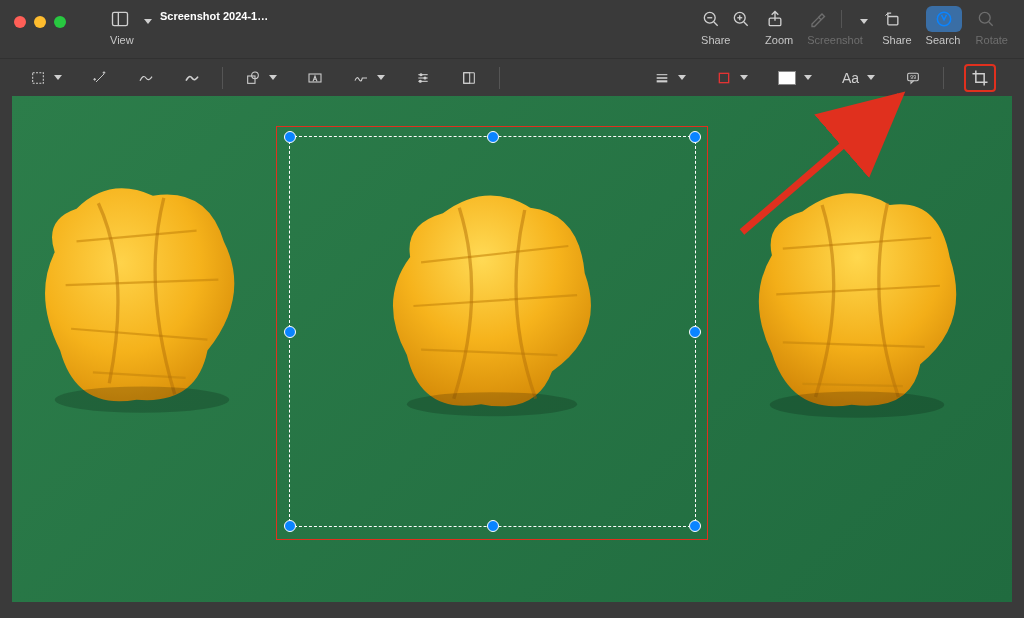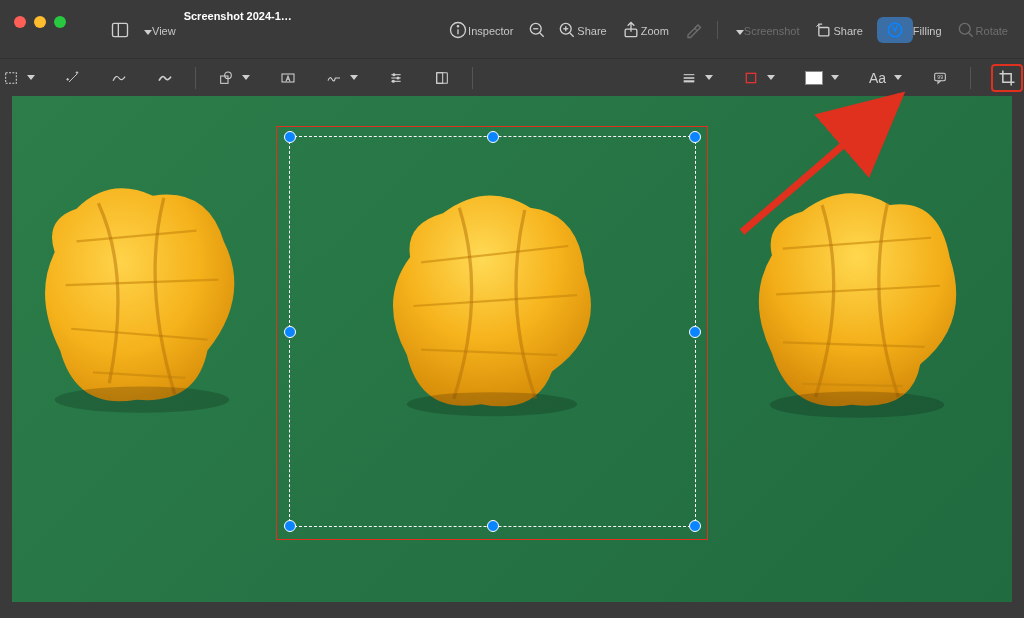--- a/index.html
+++ b/index.html
@@ -26,22 +26,21 @@
     margin-top: 10px;
     margin-right: 36px;
   }
   .tl { width: 12px; height: 12px; border-radius: 50%; }
   .tl-red { background: #ff5f57; }
   .tl-yellow { background: #febc2e; }
   .tl-green { background: #28c840; }
 
   .toolbar-section {
     display: flex;
-    flex-direction: row;
-    align-items: center;
+    flex-direction: column;
     justify-content: flex-start;
     padding: 0 6px;
     height: 48px;
   }
   .toolbar-section .icon-row {
     height: 26px;
     display: flex;
     align-items: center;
     gap: 10px;
     color: #cfcfcf;
@@ -64,21 +63,21 @@
   }
   .toolbar-section.disabled .icon-row,
   .toolbar-section.disabled .label { color: #6e6e6e; }
   .toolbar-section.active .icon-row svg { stroke: #0a84ff; }
   
   .secondary-toolbar {
     height: 38px;
     background: #3a3a3a;
     display: flex;
     align-items: center;
-    padding: 0 1px;
+    padding: 0 28px;
     gap: 26px;
     border-top: 1px solid rgba(0,0,0,0.15);
     position: relative;
   }
   .sep { width: 1px; height: 22px; background: #555; margin: 0 -6px; }
   .tool-btn {
     color: #cfcfcf;
     display: flex;
     align-items: center;
     gap: 4px;
@@ -169,30 +168,20 @@
         </svg>
       <span class="chev"></span>
     </div>
     <div class="label">View</div>
   </div>
 
   <div class="title">Screenshot 2024-1…</div>
 
   <div class="spacer-flex"></div>
 
-  <div class="toolbar-section">
-    <div class="icon-row">
-      <svg class="ic" viewBox="0 0 24 24" fill="none" stroke="#cfcfcf" stroke-width="1.6">
-          <circle cx="12" cy="12" r="9"></circle>
-          <line x1="12" y1="11" x2="12" y2="17"></line>
-          <circle cx="12" cy="7.5" r="0.8" fill="#cfcfcf"></circle>
-        </svg>
-    </div>
-    <div class="label">Inspector</div>
-  </div>
 
   <div class="toolbar-section">
     <div class="icon-row">
       <svg class="ic" viewBox="0 0 24 24" fill="none" stroke="#cfcfcf" stroke-width="1.6">
           <circle cx="10.5" cy="10.5" r="6.5"></circle>
           <line x1="15.5" y1="15.5" x2="20" y2="20"></line>
           <line x1="7.5" y1="10.5" x2="13.5" y2="10.5"></line>
         </svg>
       <svg class="ic" viewBox="0 0 24 24" fill="none" stroke="#cfcfcf" stroke-width="1.6">
           <circle cx="10.5" cy="10.5" r="6.5"></circle>
@@ -237,21 +226,21 @@
     <div class="label">Share</div>
   </div>
 
   <div class="toolbar-section active">
     <div class="icon-row" style="background:#3a6ea5;border-radius:6px;padding:2px 8px;">
       <svg class="ic" viewBox="0 0 24 24" fill="none" stroke="#0a84ff" stroke-width="1.8">
           <circle cx="12" cy="12" r="8"></circle>
           <path d="M9 7 L12 13 L15 7" stroke="#0a84ff"></path>
         </svg>
     </div>
-    <div class="label">Filling</div>
+    <div class="label">Search</div>
   </div>
 
 
   <div class="toolbar-section disabled">
     <div class="icon-row">
       <svg class="ic" viewBox="0 0 24 24" fill="none" stroke="#6e6e6e" stroke-width="1.6">
           <circle cx="10.5" cy="10.5" r="6.5"></circle>
           <line x1="15.5" y1="15.5" x2="20" y2="20"></line>
         </svg>
     </div>

